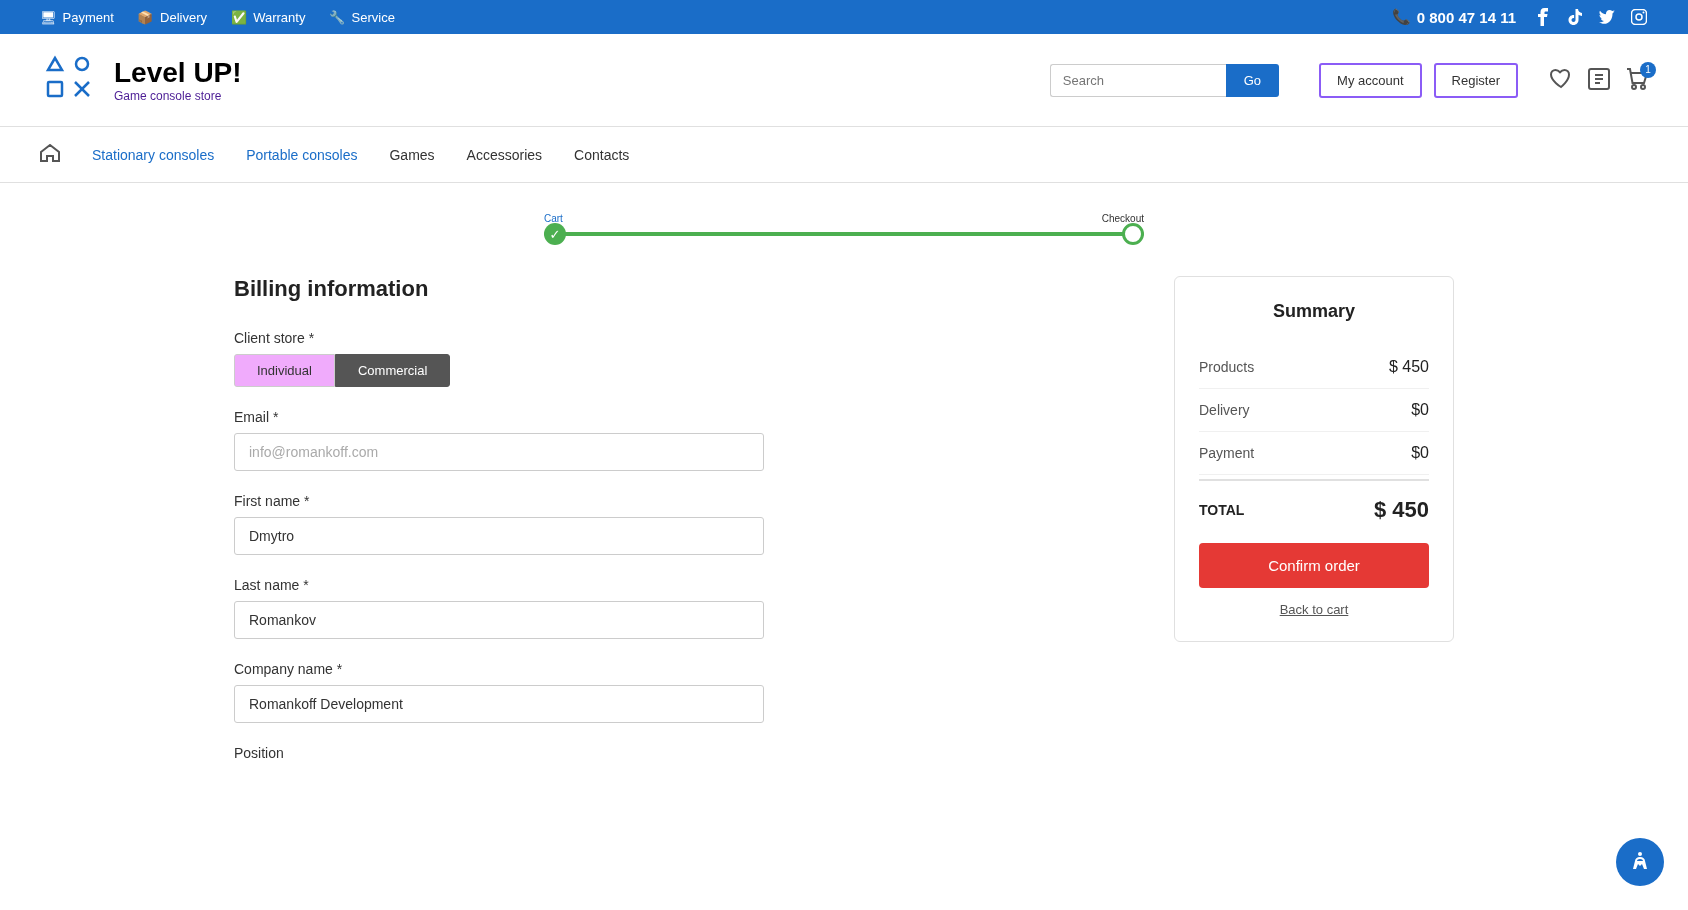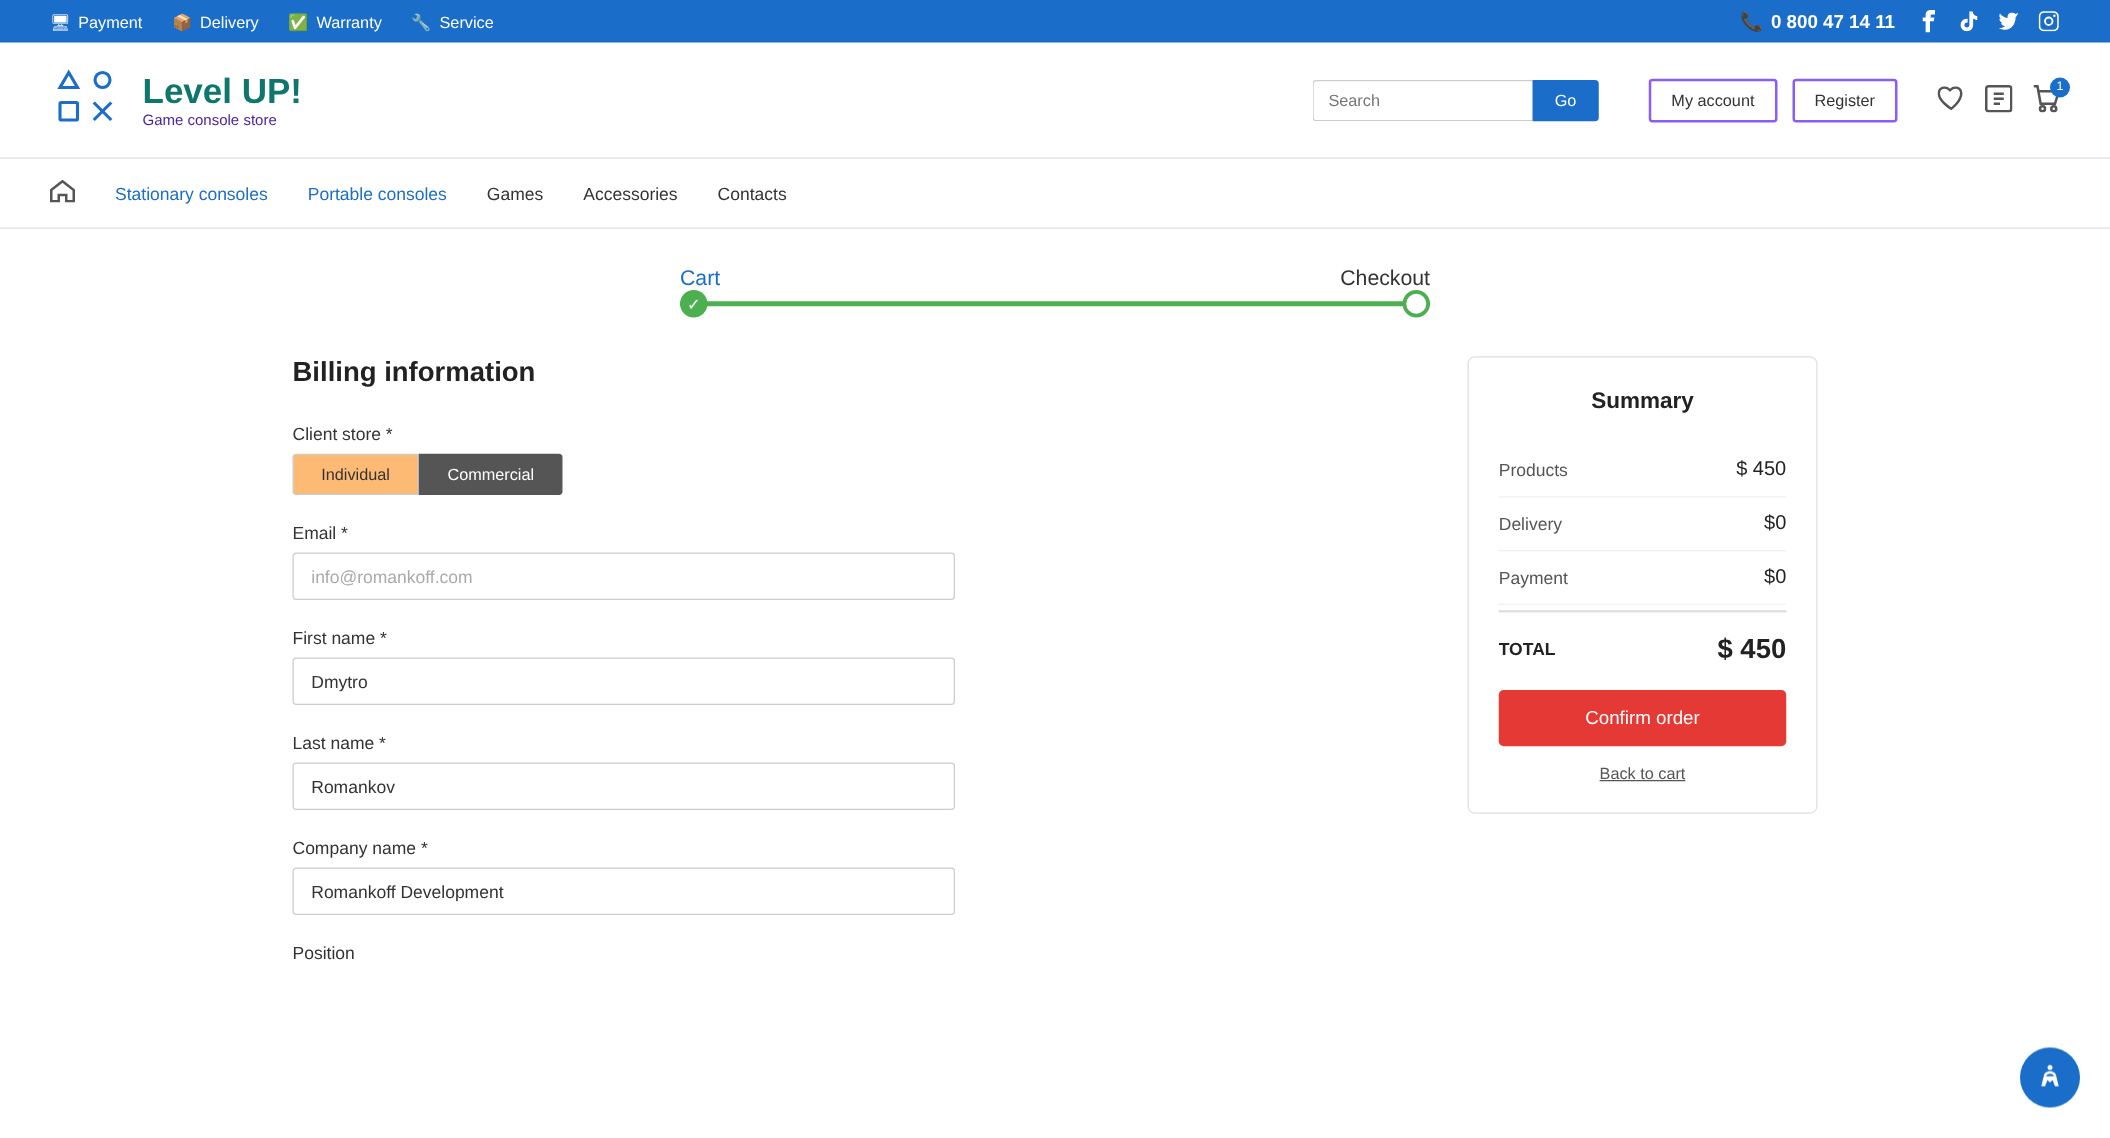--- a/index.html
+++ b/index.html
@@ -26,21 +26,21 @@
     
     .header {
       display: flex;
       align-items: center;
       padding: 16px 40px;
       border-bottom: 1px solid #e0e0e0;
       gap: 24px;
     }
     .logo { display: flex; align-items: center; gap: 14px; text-decoration: none; }
     .logo-icon { width: 60px; height: 60px; }
-    .logo-text h1 { font-size: 28px; font-weight: 400; color: #0f766e; }
+    .logo-text h1 { font-size: 28px; font-weight: 400; color: #000000; }
     .logo-text h1 span { font-weight: 900; }
     .logo-text p { font-size: 12px; color: #4c1d95; }
     .search-bar { display: flex; margin-left: auto; gap: 0; }
     .search-input {
       width: 176px;
       border: 1px solid #ccc;
       border-right: none;
       padding: 8px 12px;
       font-size: 13px;
       outline: none;
@@ -101,21 +101,21 @@
     .nav-item.plain { color: #333; }
     .nav-home { color: #555; }
 
     
     .main { padding: 30px 40px; max-width: 1300px; margin: 0 auto; }
 
     
     .progress-section { display: flex; justify-content: center; margin-bottom: 40px; }
     .progress-container { width: 600px; }
     .progress-labels { display: flex; justify-content: space-between; margin-bottom: 8px; }
-    .progress-label { font-size: 17px; color: #1a6dc8; }
+    .progress-label { font-size: 10px; color: #1a6dc8; }
     .progress-label.right { color: #333; }
     .progress-track {
       position: relative;
       height: 4px;
       background: #4caf50;
       border-radius: 2px;
     }
     .progress-dot {
       width: 22px;
       height: 22px;
@@ -151,21 +151,21 @@
     }
 
     
     .billing-title { font-size: 22px; font-weight: bold; margin-bottom: 28px; color: #222; }
     .form-group { margin-bottom: 22px; }
     .form-label { font-size: 14px; margin-bottom: 8px; display: block; }
     .client-type-btns { display: flex; gap: 0; }
     .client-btn {
       padding: 8px 22px;
       border: 1px solid #ccc;
-      background: #fdba74;
+      background: #f0abfc;
       cursor: pointer;
       font-size: 13px;
       color: #333;
     }
     .client-btn:first-child { border-radius: 3px 0 0 3px; }
     .client-btn:last-child { border-radius: 0 3px 3px 0; }
     .client-btn.active { background: #555; color: #fff; border-color: #555; }
     .form-input {
       width: 100%;
       max-width: 530px;

